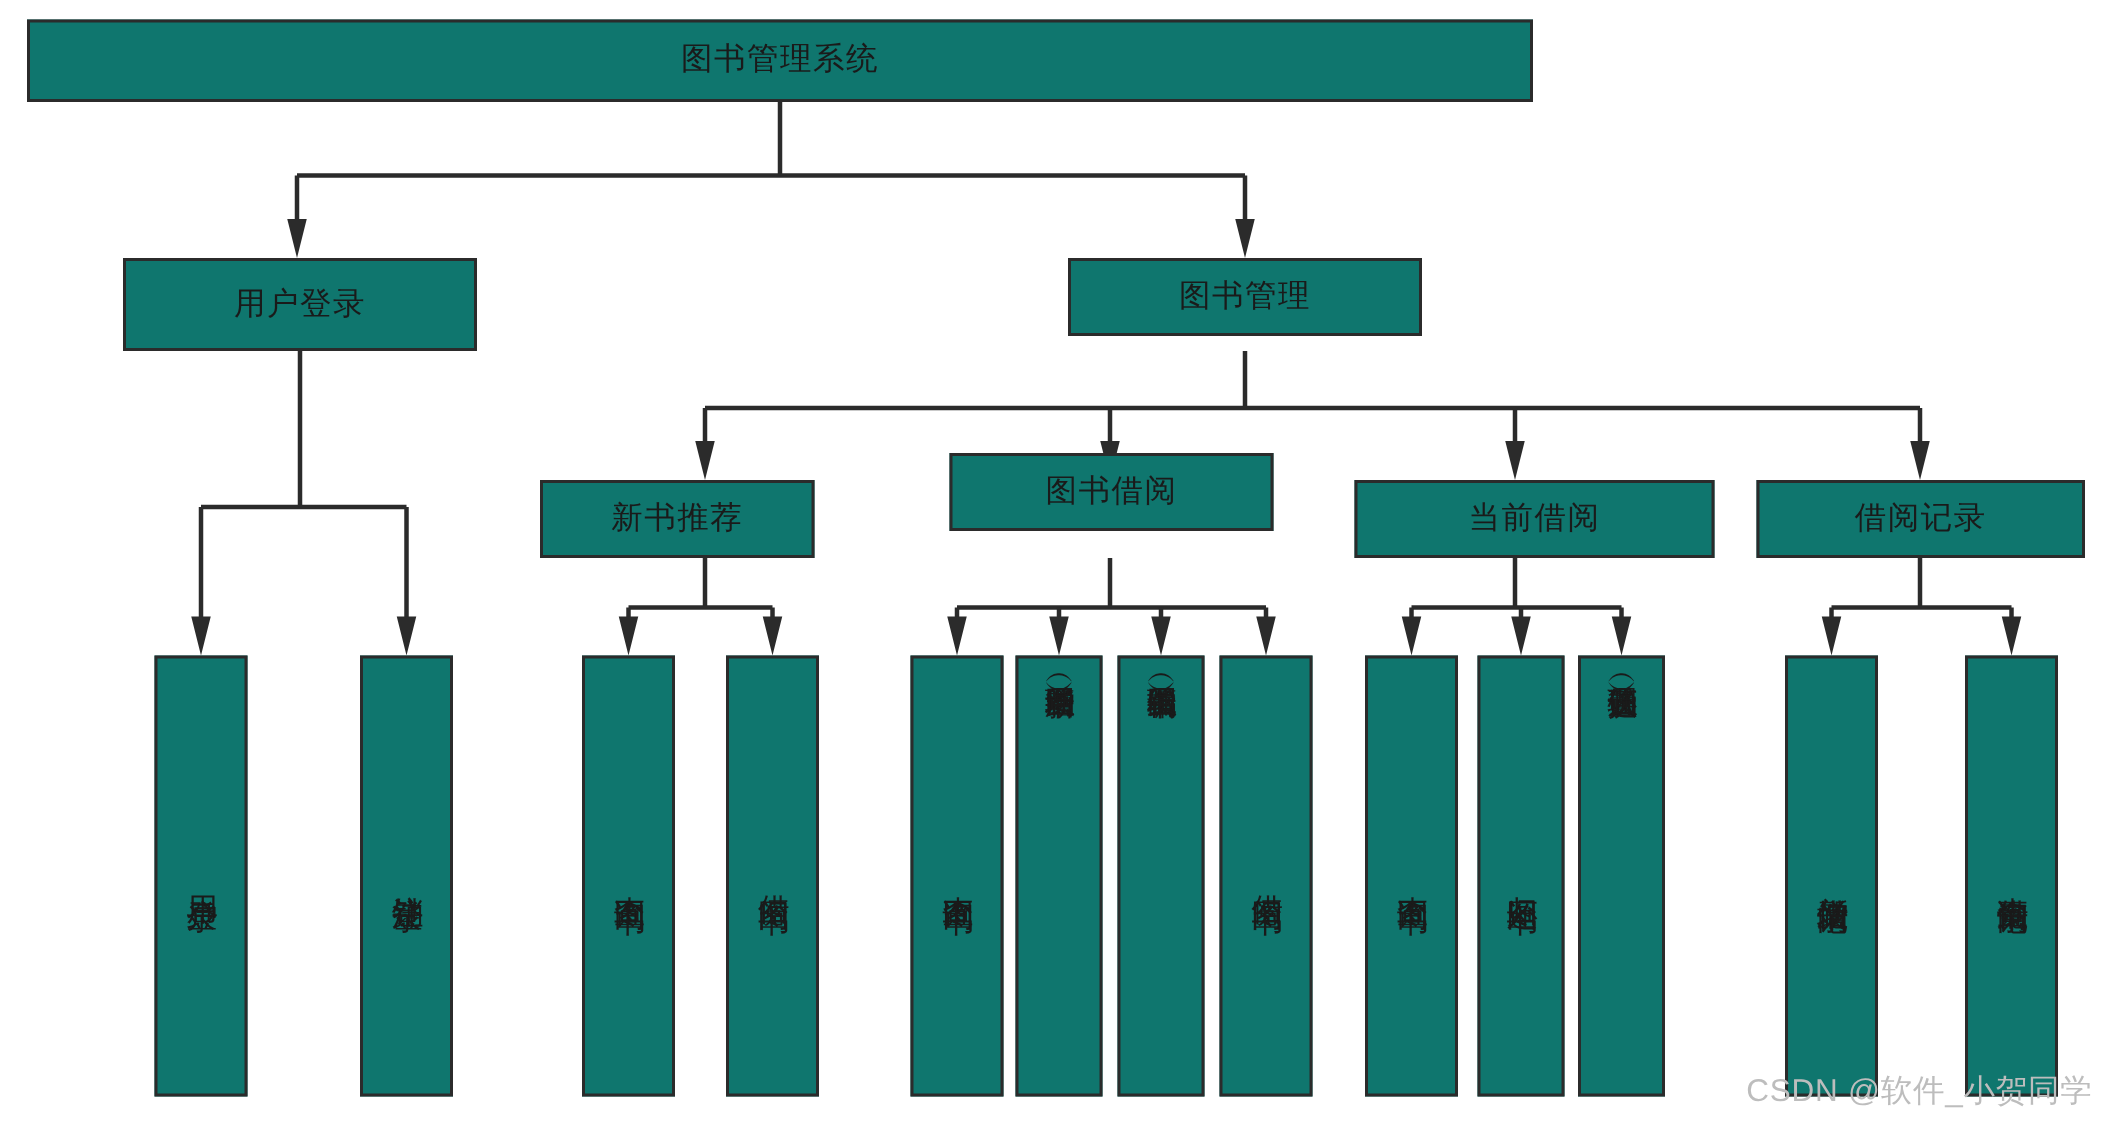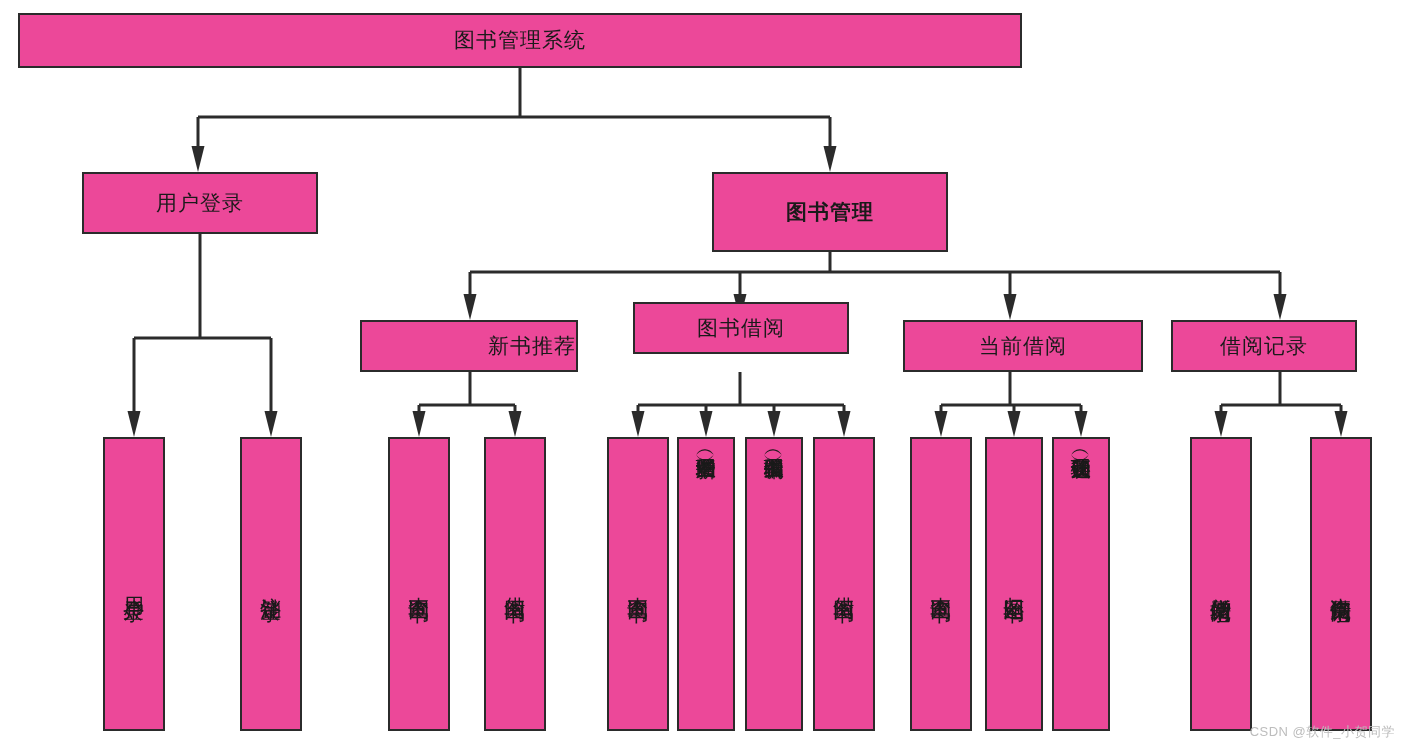--- a/index.html
+++ b/index.html
@@ -6,21 +6,21 @@
   body{
     width:1405px;height:747px;
     font-family:"Liberation Sans","DejaVu Sans",sans-serif;
     overflow:hidden;
   }
   #diagram-root{position:relative;width:1405px;height:747px;background:#fff;}
   svg.layer{position:absolute;left:0;top:0;width:1405px;height:747px;}
 
   .node-box{
     position:absolute;
-    background:#ec4899;
+    background:#0f766e;
     border:2px solid #2b2b2b;
     box-sizing:border-box;
     display:flex;
     align-items:center;
     justify-content:center;
     color:#1a1a1a;
   }
   .node-label{
     font-size:21px;
     line-height:1.15;
@@ -36,21 +36,21 @@
     line-height:1.12;
     white-space:nowrap;
   }
   .leaf-box{ align-items:flex-start; padding-top:4px; }
   .leaf-box.centered{ align-items:center; padding-top:0; }
 
   #watermark{
     position:absolute;
     right:10px;
     bottom:6px;
-    font-size:13px;
+    font-size:21px;
     color:#bdbdbd;
     white-space:nowrap;
     user-select:none;
     letter-spacing:0.5px;
   }
 </style>
 </head>
 <body>
 
 <div id="diagram-root">
@@ -120,36 +120,36 @@
   </svg>
 
   <div class="node-box" id="node-root" style="left: 18px; top: 13px; width: 1004px; height: 55px;">
     <span class="node-label">图书管理系统</span>
   </div>
 
   <div id="level2-container">
       <div class="node-box" style="left: 82px; top: 172px; width: 236px; height: 62px;">
         <span class="node-label">用户登录</span>
       </div>
-      <div class="node-box" style="left: 712px; top: 172px; width: 236px; height: 80px; font-weight: bold;">
+      <div class="node-box" style="left: 712px; top: 172px; width: 236px; height: 52px;">
         <span class="node-label">图书管理</span>
       </div>
     </div>
 
   <div id="level3-container">
-      <div class="node-box" style="left: 360px; top: 320px; width: 218px; height: 52px; justify-content: flex-end;">
+      <div class="node-box" style="left: 360px; top: 320px; width: 183px; height: 52px;">
         <span class="node-label">新书推荐</span>
       </div>
       <div class="node-box" style="left: 633px; top: 302px; width: 216px; height: 52px;">
         <span class="node-label">图书借阅</span>
       </div>
       <div class="node-box" style="left: 903px; top: 320px; width: 240px; height: 52px;">
         <span class="node-label">当前借阅</span>
       </div>
-      <div class="node-box" style="left: 1171px; top: 320px; width: 186px; height: 52px;">
+      <div class="node-box" style="left: 1171px; top: 320px; width: 219px; height: 52px;">
         <span class="node-label">借阅记录</span>
       </div>
     </div>
 
   <div id="leaves-container">
       <div class="node-box leaf-box centered" style="left: 103px; top: 437px; width: 62px; height: 294px;">
         <span class="node-label">用户登录</span>
       </div>
       <div class="node-box leaf-box centered" style="left: 240px; top: 437px; width: 62px; height: 294px;">
         <span class="node-label">注销登录</span>

